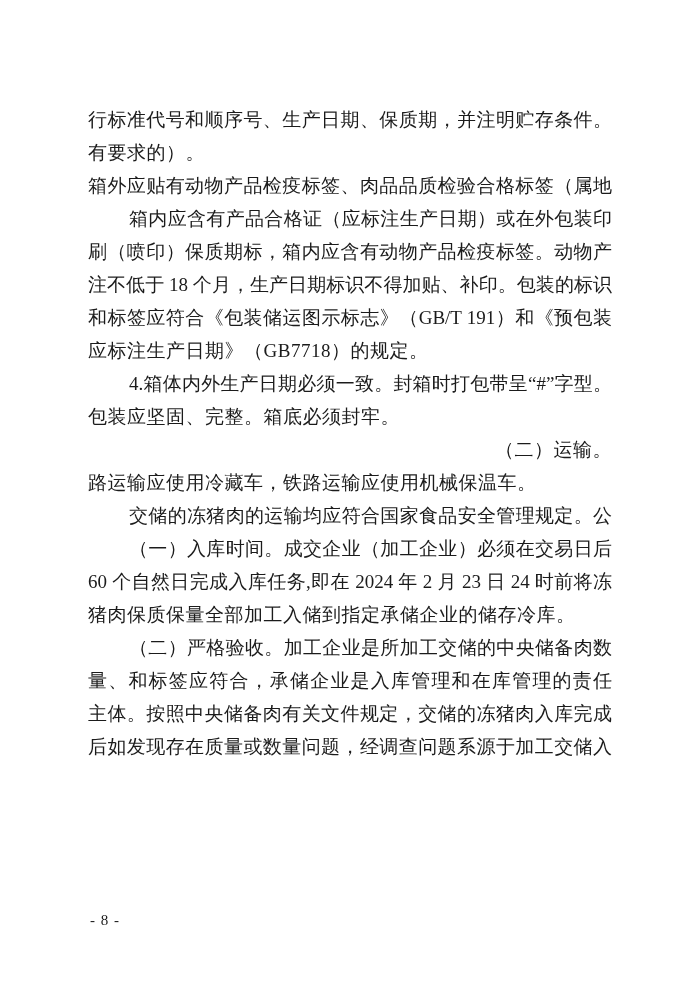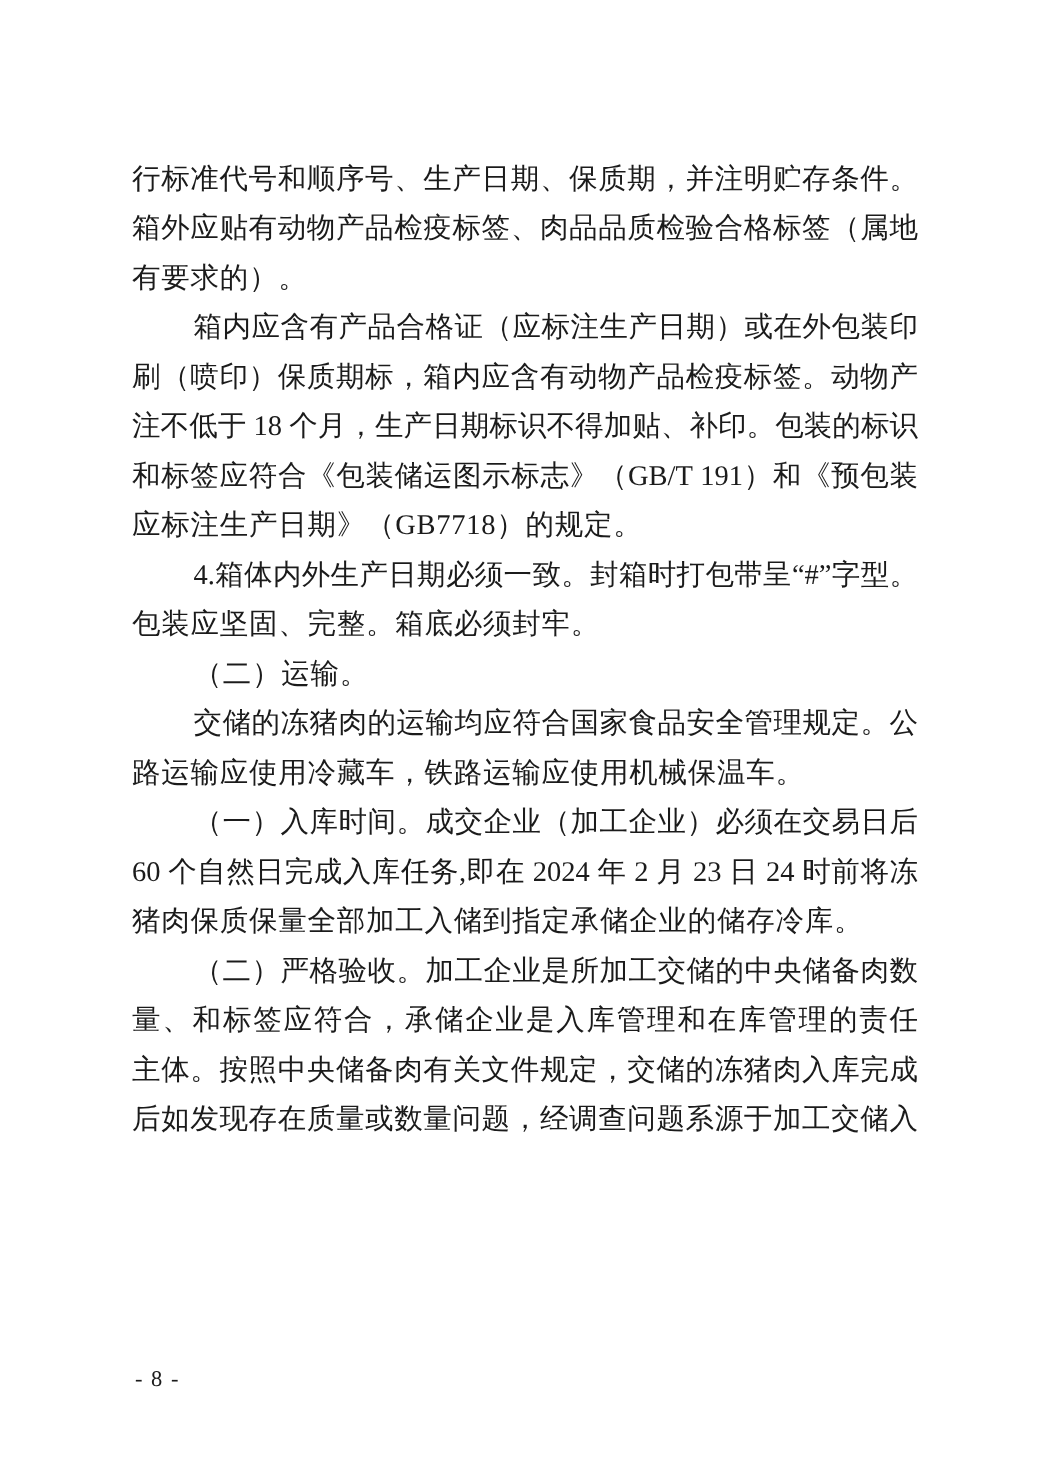--- a/index.html
+++ b/index.html
@@ -32,20 +32,21 @@
     letter-spacing: 0.5px;
   }
   .line.justify {
     white-space: normal;
     text-align: justify;
     text-align-last: justify;
     letter-spacing: 0;
   }
   .line.indent {
     text-indent: 41px;
+    text-align: right;
   }
   .line.heading {
     font-family: "Liberation Sans", "DejaVu Sans", sans-serif;
     font-weight: 700;
     font-size: 19.5px;
     letter-spacing: 1px;
   }
   .page-number {
     position: absolute;
     left: 90px;
@@ -56,32 +57,32 @@
     color: #1b1b1b;
     font-family: "Liberation Serif", "DejaVu Serif", serif;
   }
 </style>
 </head>
 <body>
 
 <div class="sheet">
   <div class="doc-body">
       <div class="line justify">行标准代号和顺序号、生产日期、保质期，并注明贮存条件。</div>
+      <div class="line">有要求的）。</div>
       <div class="line justify">箱外应贴有动物产品检疫标签、肉品品质检验合格标签（属地</div>
-      <div class="line">有要求的）。</div>
       <div class="line indent justify">箱内应含有产品合格证（应标注生产日期）或在外包装印</div>
       <div class="line justify">刷（喷印）保质期标，箱内应含有动物产品检疫标签。动物产</div>
       <div class="line justify">注不低于 18 个月，生产日期标识不得加贴、补印。包装的标识</div>
       <div class="line justify">和标签应符合《包装储运图示标志》（GB/T 191）和《预包装</div>
       <div class="line">应标注生产日期》（GB7718）的规定。</div>
       <div class="line indent justify">4.箱体内外生产日期必须一致。封箱时打包带呈“#”字型。</div>
       <div class="line">包装应坚固、完整。箱底必须封牢。</div>
       <div class="line indent">（二）运输。</div>
+      <div class="line">路运输应使用冷藏车，铁路运输应使用机械保温车。</div>
       <div class="line indent justify">交储的冻猪肉的运输均应符合国家食品安全管理规定。公</div>
-      <div class="line">路运输应使用冷藏车，铁路运输应使用机械保温车。</div>
       <div class="line indent justify">（一）入库时间。成交企业（加工企业）必须在交易日后</div>
       <div class="line justify">60 个自然日完成入库任务,即在 2024 年 2 月 23 日 24 时前将冻</div>
       <div class="line">猪肉保质保量全部加工入储到指定承储企业的储存冷库。</div>
       <div class="line indent justify">（二）严格验收。加工企业是所加工交储的中央储备肉数</div>
       <div class="line justify">量、和标签应符合，承储企业是入库管理和在库管理的责任</div>
       <div class="line justify">主体。按照中央储备肉有关文件规定，交储的冻猪肉入库完成</div>
       <div class="line justify">后如发现存在质量或数量问题，经调查问题系源于加工交储入</div>
     </div>
   <div class="page-number">- 8 -</div>
 </div>

